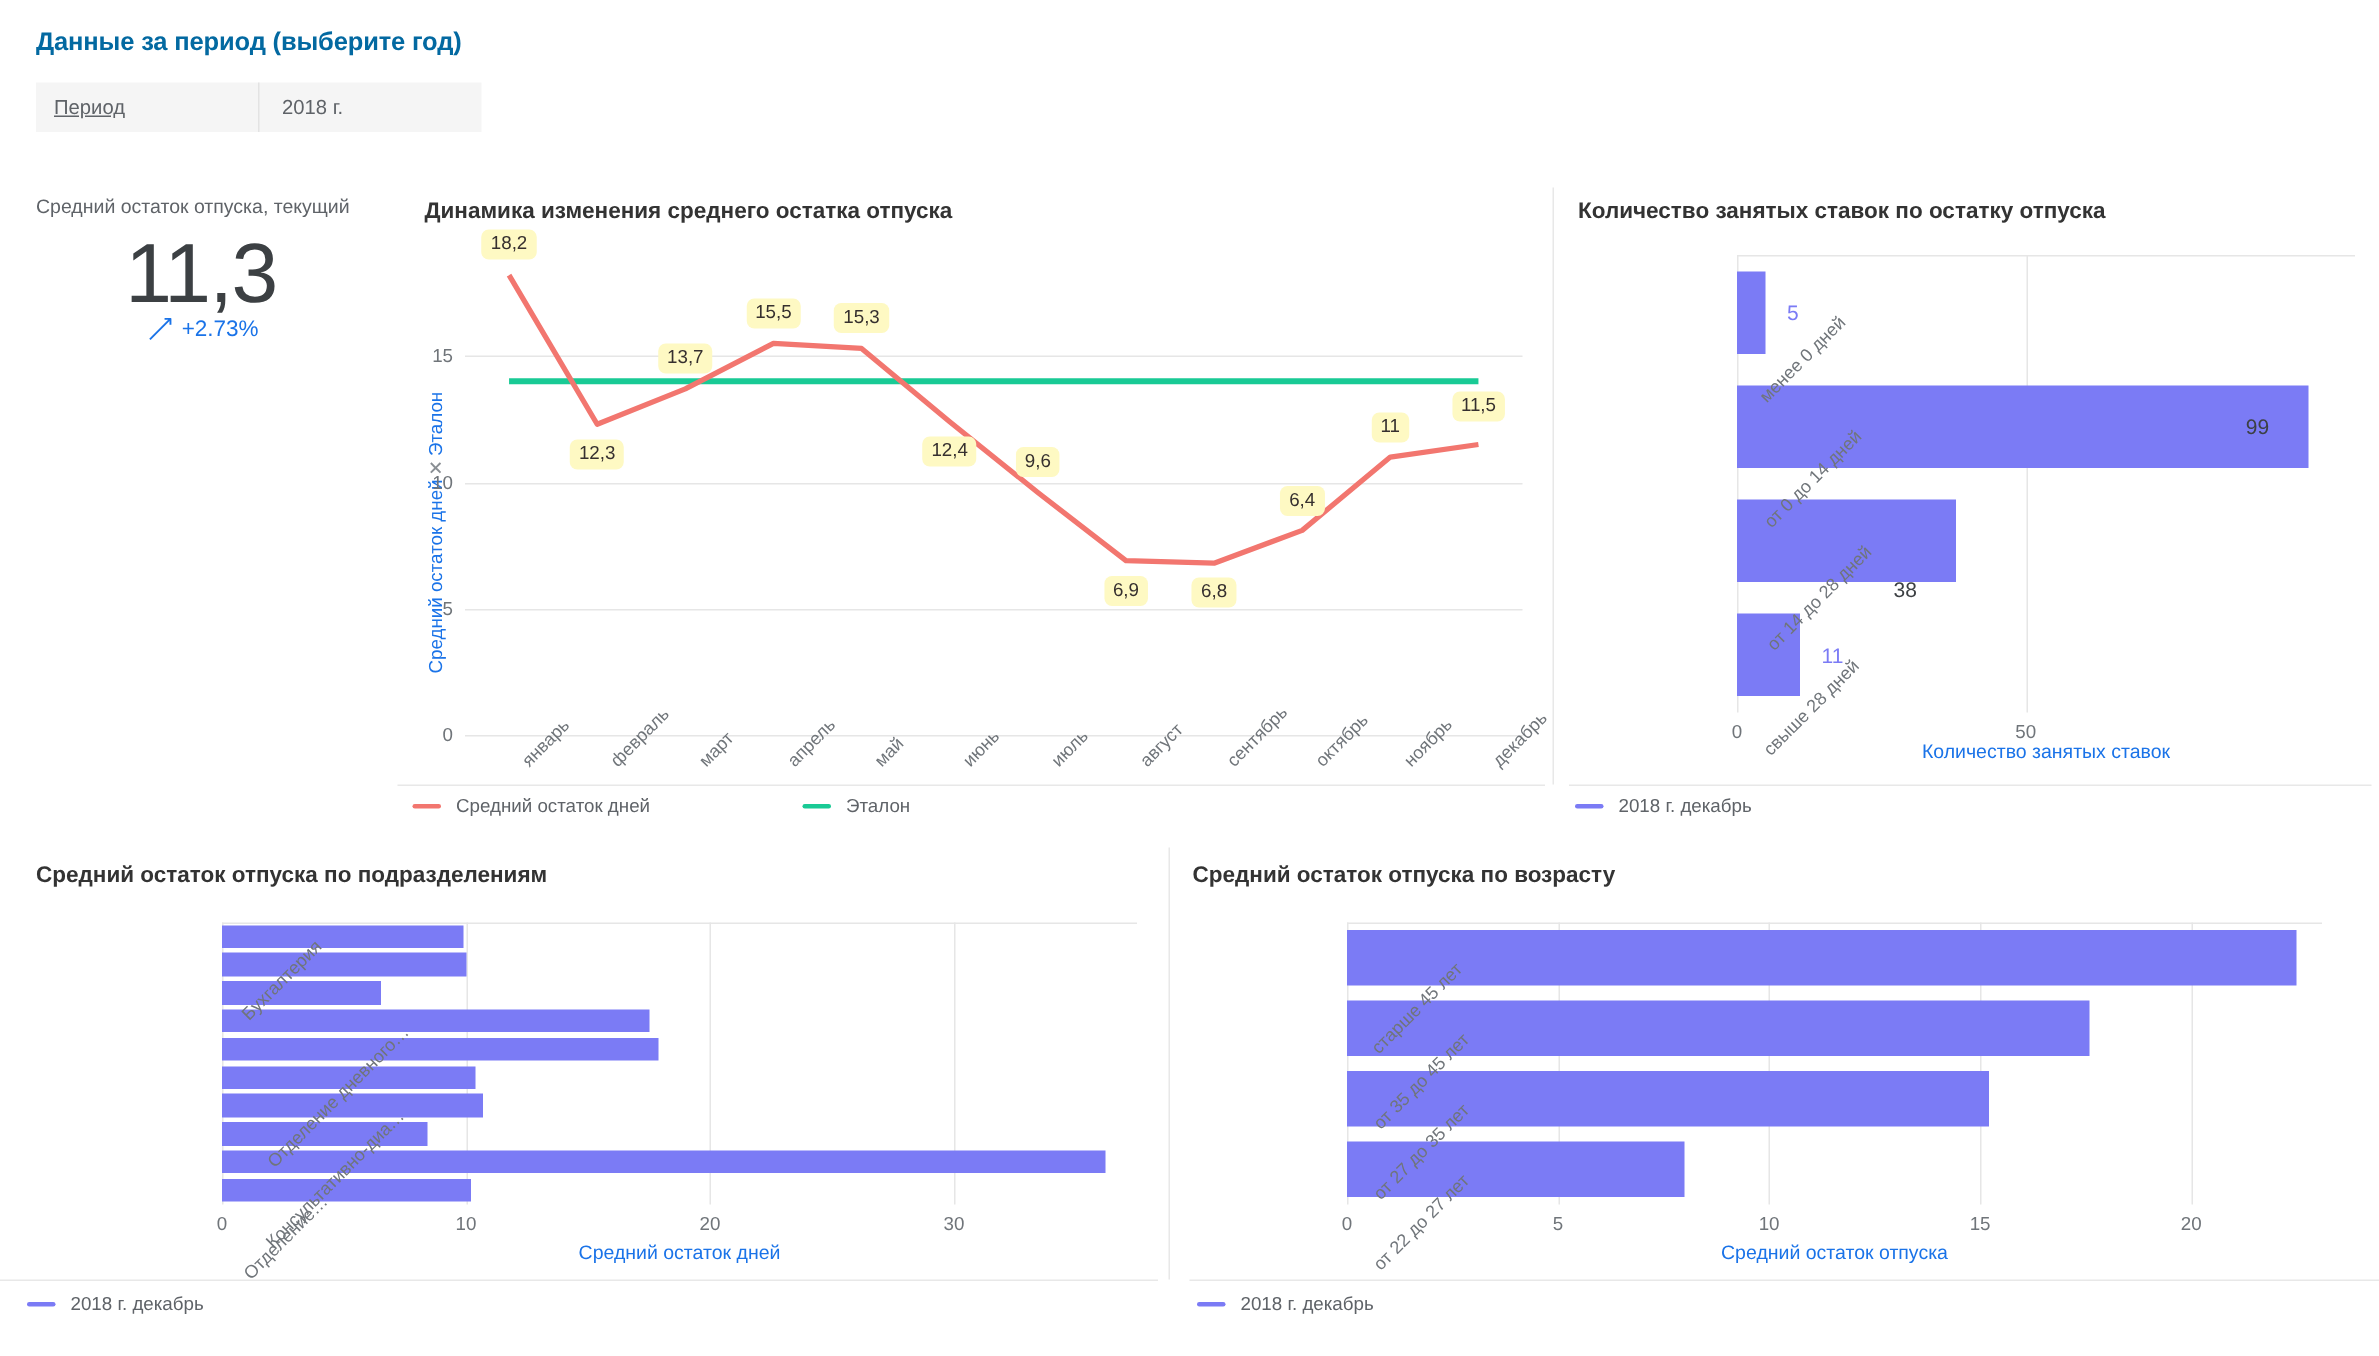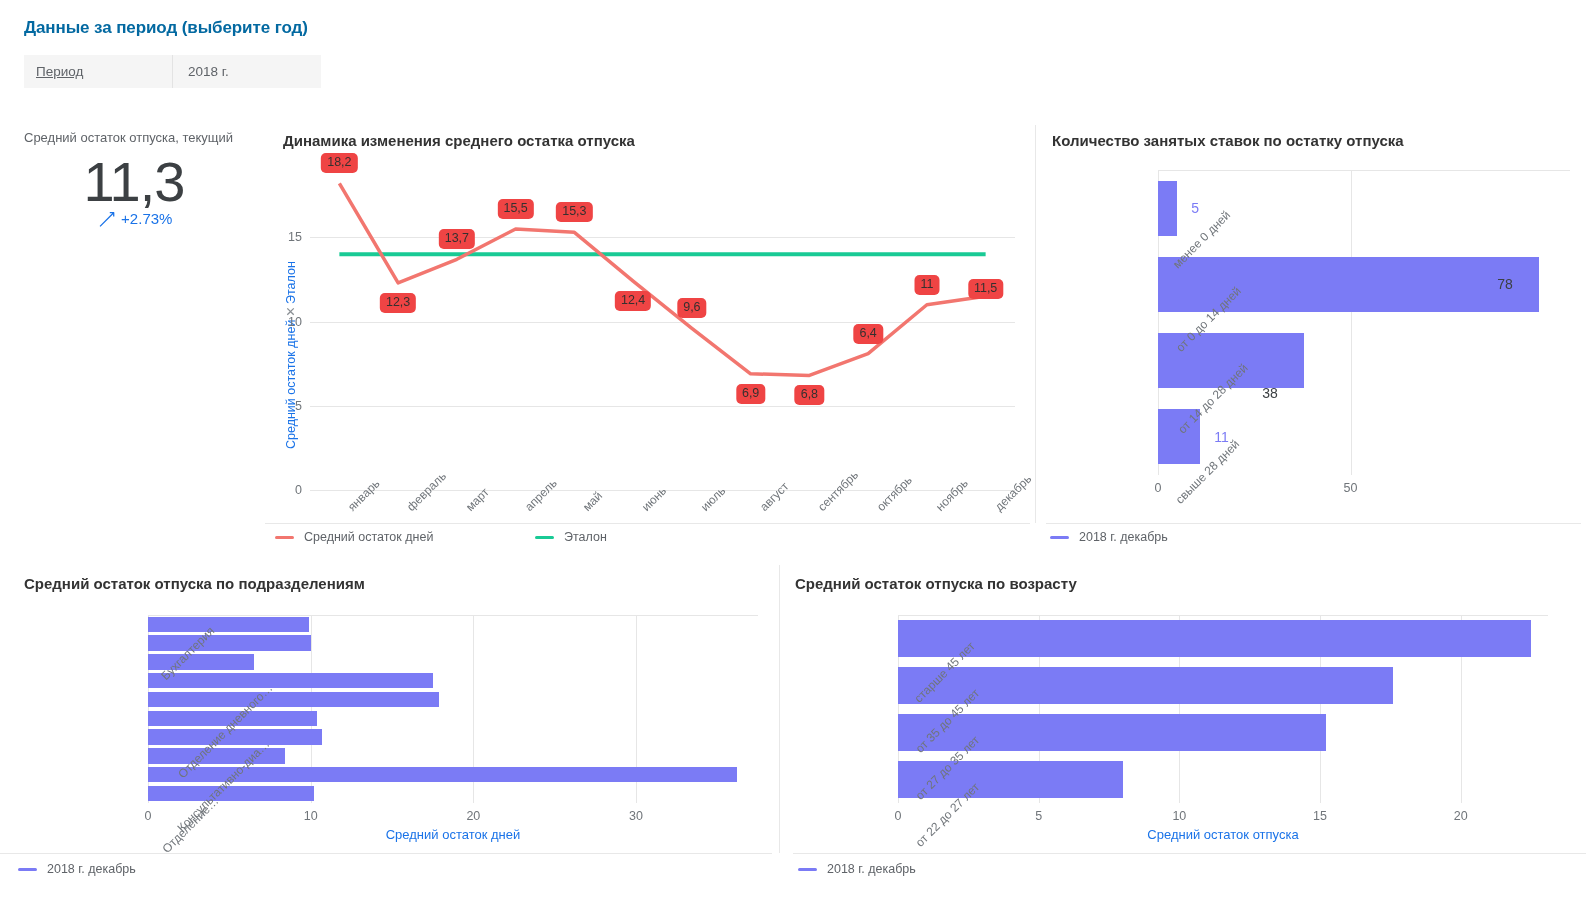--- a/index.html
+++ b/index.html
@@ -134,21 +134,21 @@
     transform-origin: left top;
     transform: rotate(-45deg);
     font-size: 12px;
     color: #70757a;
     white-space: nowrap;
     text-align: right;
   }
   .dlabel {
     position: absolute;
     transform: translate(-50%, -50%);
-    background: #ef4444;
+    background: #fef9c3;
     color: #36302f;
     font-size: 12.5px;
     padding: 3px 6px 4px 6px;
     border-radius: 5px;
     white-space: nowrap;
     line-height: 13px;
   }
 
   
   .hbar-cat {
@@ -223,21 +223,21 @@
       <div class="dlabel" style="left: 88.125px; top: 132.842px;">12,3</div>
       <div class="dlabel" style="left: 146.875px; top: 69.2632px;">13,7</div>
       <div class="dlabel" style="left: 205.625px; top: 38.9474px;">15,5</div>
       <div class="dlabel" style="left: 264.375px; top: 42.3158px;">15,3</div>
       <div class="dlabel" style="left: 323.125px; top: 131.158px;">12,4</div>
       <div class="dlabel" style="left: 381.875px; top: 138.316px;">9,6</div>
       <div class="dlabel" style="left: 440.625px; top: 223.789px;">6,9</div>
       <div class="dlabel" style="left: 499.375px; top: 225.474px;">6,8</div>
       <div class="dlabel" style="left: 558.125px; top: 163.579px;">6,4</div>
       <div class="dlabel" style="left: 616.875px; top: 114.737px;">11</div>
-      <div class="dlabel" style="left: 675.625px; top: 119px; text-align: right;">11,5</div>
+      <div class="dlabel" style="left: 675.625px; top: 101px; text-align: right;">11,5</div>
       <div class="month-label" style="left: 35.375px; top: 334px;">январь</div>
       <div class="month-label" style="left: 94.125px; top: 334px;">февраль</div>
       <div class="month-label" style="left: 152.875px; top: 334px;">март</div>
       <div class="month-label" style="left: 211.625px; top: 334px;">апрель</div>
       <div class="month-label" style="left: 270.375px; top: 334px;">май</div>
       <div class="month-label" style="left: 329.125px; top: 334px;">июнь</div>
       <div class="month-label" style="left: 387.875px; top: 334px;">июль</div>
       <div class="month-label" style="left: 446.625px; top: 334px;">август</div>
       <div class="month-label" style="left: 505.375px; top: 334px;">сентябрь</div>
       <div class="month-label" style="left: 564.125px; top: 334px;">октябрь</div>
@@ -264,30 +264,31 @@
   <div class="abs panel-title" id="occ-title">Количество занятых ставок по остатку отпуска</div>
   <div class="abs" id="occ-plot" style="left:118px; top:45px; width:412px; height:305px;">
       <div class="abs gridline" style="top: 0px; height: 305px; width: 1px; left: 0px;"></div>
       <div class="abs tick" style="top: 311px; left: -30px; width: 60px; text-align: center;">0</div>
       <div class="abs gridline" style="top: 0px; height: 305px; width: 1px; left: 192.523px;"></div>
       <div class="abs tick" style="top: 311px; left: 162.523px; width: 60px; text-align: center;">50</div>
       <div class="abs gridline" style="left: 0px; top: 0px; width: 412px; height: 1px;"></div>
       <div class="hbar" style="left: 0px; top: 10.675px; width: 19.2523px; height: 54.9px; background: rgb(123, 123, 245);"></div>
       <div class="hbar-val outside" style="top: 38.125px; left: 33.2523px;">5</div>
       <div class="hbar" style="left: 0px; top: 86.925px; width: 381.196px; height: 54.9px; background: rgb(123, 123, 245);"></div>
-      <div class="hbar-val" style="top: 114.375px; left: 339.196px;">78</div>
+      <div class="hbar-val" style="top: 114.375px; left: 339.196px;">99</div>
       <div class="hbar" style="left: 0px; top: 163.175px; width: 146.318px; height: 54.9px; background: rgb(123, 123, 245);"></div>
       <div class="hbar-val" style="top: 190.625px; left: 104.318px; margin-top: 32px;">38</div>
       <div class="hbar" style="left: 0px; top: 239.425px; width: 42.3551px; height: 54.9px; background: rgb(123, 123, 245);"></div>
       <div class="hbar-val outside" style="top: 266.875px; left: 56.3551px;">11</div>
       <div class="hbar-cat" style="left: -10px; top: 38.125px;">менее 0 дней</div>
       <div class="hbar-cat" style="left: -10px; top: 114.375px;">от 0 до 14 дней</div>
       <div class="hbar-cat" style="left: -10px; top: 190.625px;">от 14 до 28 дней</div>
       <div class="hbar-cat" style="left: -10px; top: 266.875px;">свыше 28 дней</div>
     </div>
+  <div class="abs axis-title" id="occ-xtitle" style="left:118px; top:368px; width:412px; text-align:center;">Количество занятых ставок</div>
   <div class="abs" id="occ-legend" style="left:10px; top:405px;">
     <div class="legend-row">
       <div class="legend-item">
         <span class="legend-swatch" style="background:#7b7bf5;"></span>
         <span>2018 г. декабрь</span>
       </div>
     </div>
   </div>
 </div>
 <div class="abs divider" style="left:1046px; top:523px; width:535px;"></div>

